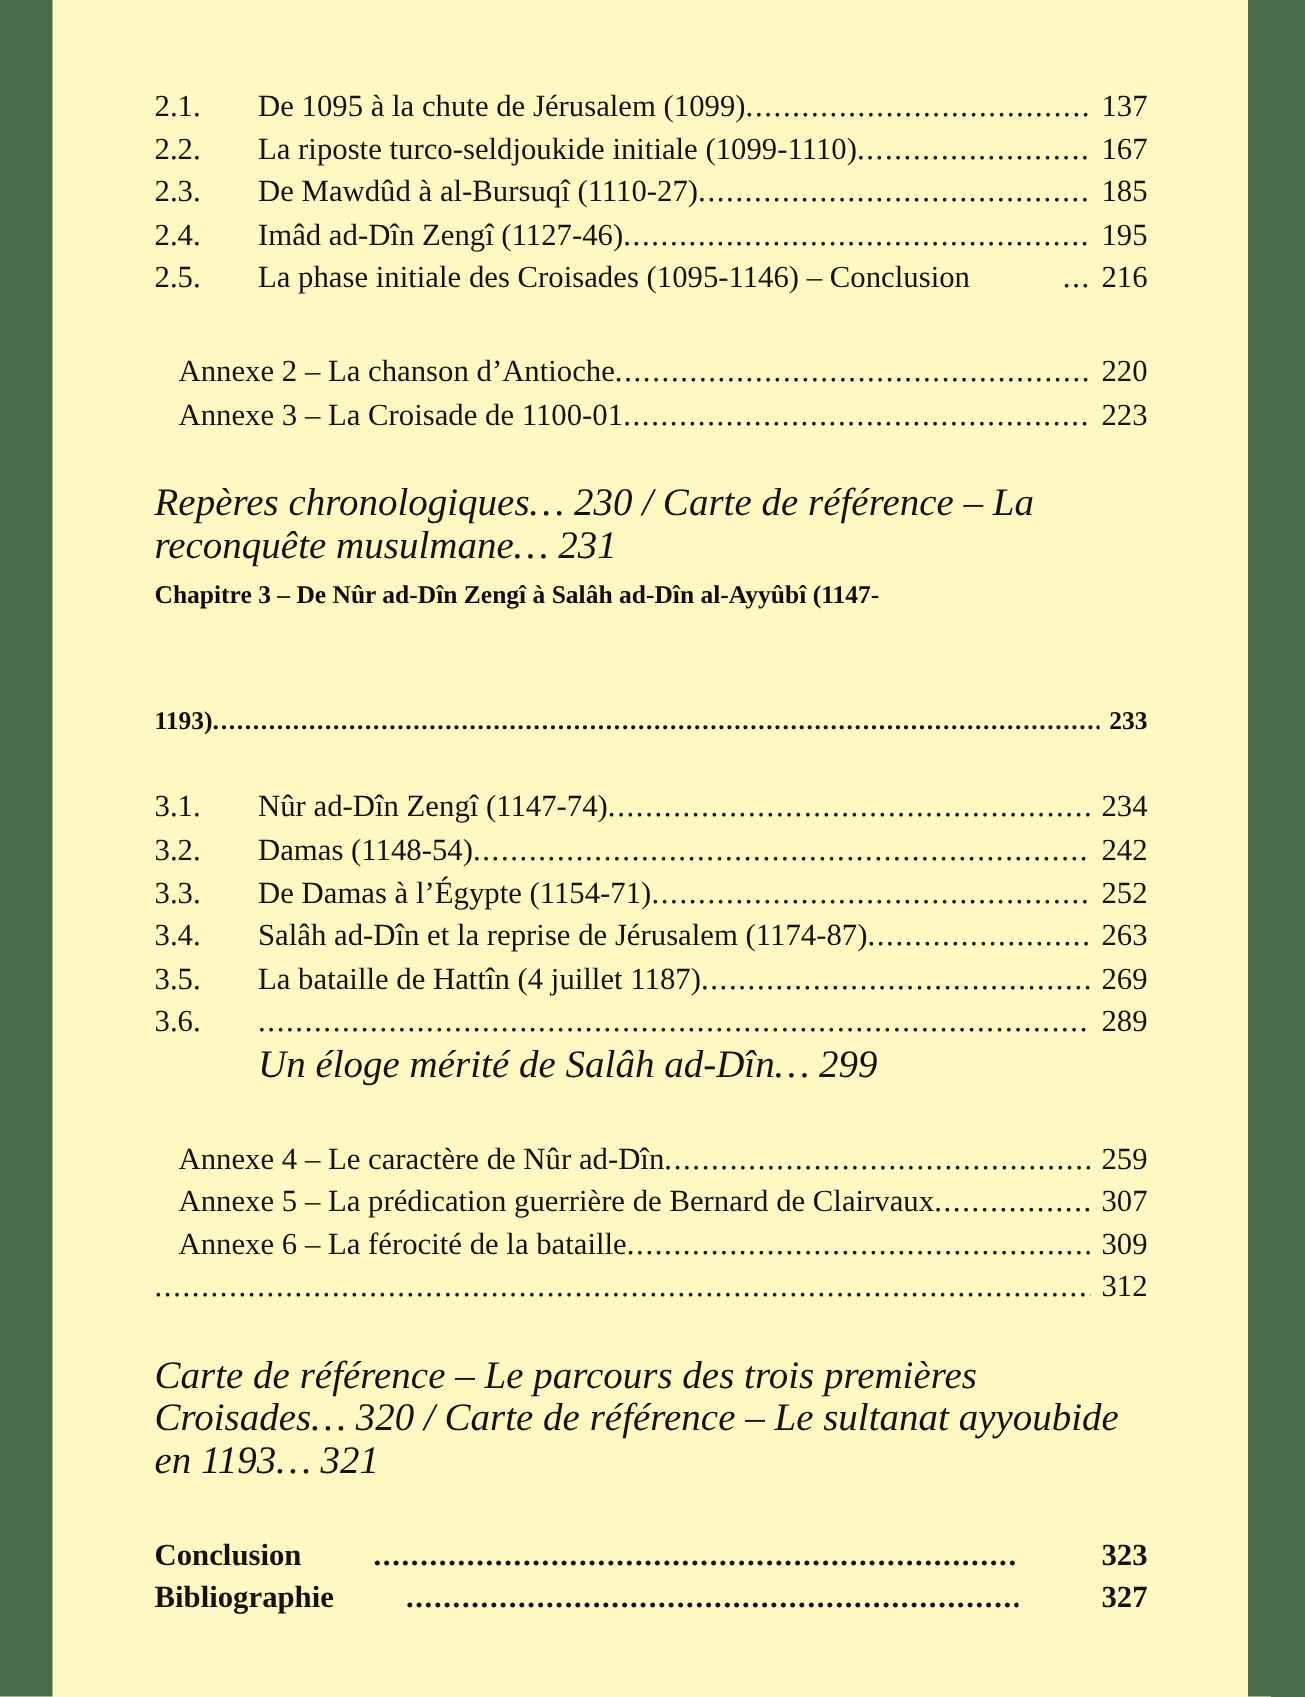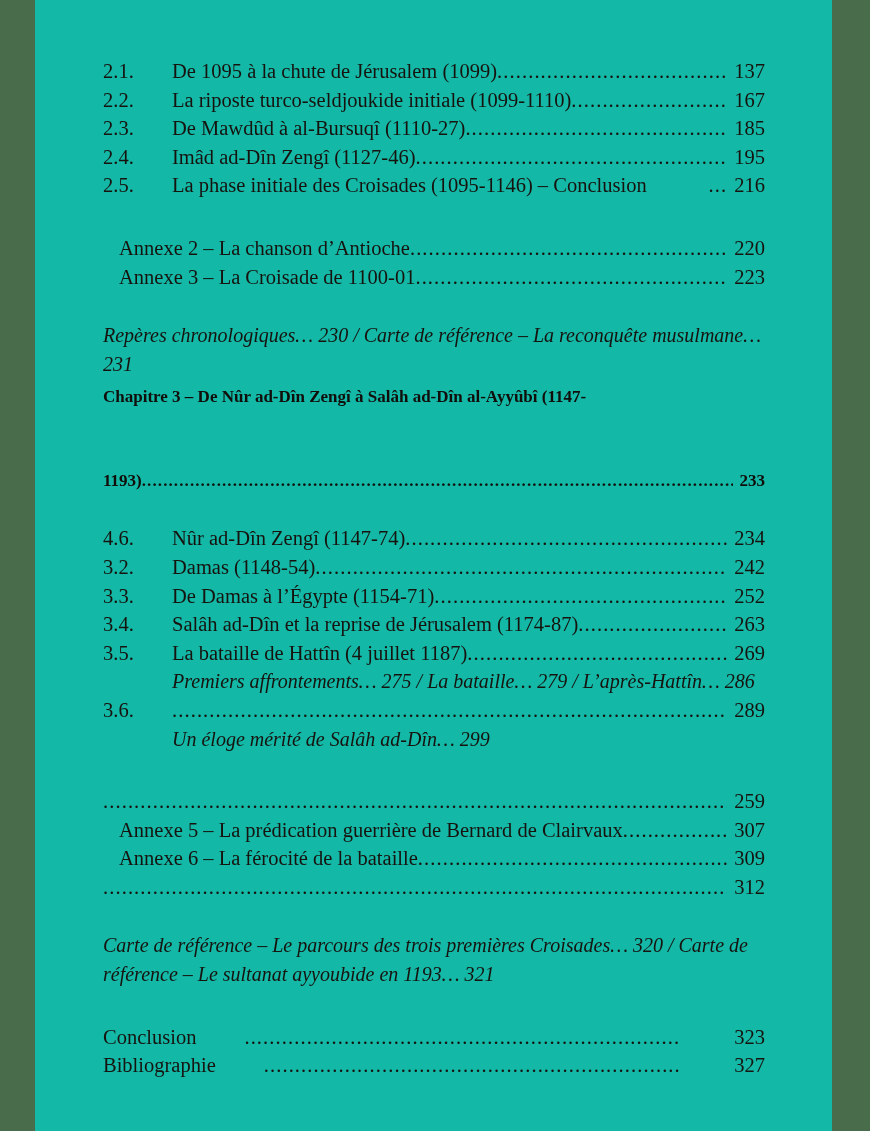--- a/index.html
+++ b/index.html
@@ -10,21 +10,21 @@
     width: 870px;
     height: 1131px;
     background: #ffffff;
     font-family: "Liberation Serif", "DejaVu Serif", serif;
     overflow: hidden;
   }
   #page {
     position: relative;
     width: 870px;
     height: 1131px;
-    background: #14b8a6;
+    background: #fef9c3;
   }
   .edge-band {
     position: absolute;
     top: 0;
     height: 1131px;
     background: #496d4b;
   }
   .edge-band.left { left: 0; width: 35px; }
   .edge-band.right { left: 832px; width: 38px; }
 
@@ -83,28 +83,28 @@
     display: flex;
     align-items: baseline;
     white-space: nowrap;
     margin-top: 47px;
   }
   .chapter-head .ch-line2 .title { flex: 0 0 auto; }
   .chapter-head .ch-line2 .leader { letter-spacing: 1.1px; }
 
   
   .toc-row.bold {
-    font-weight: normal;
+    font-weight: bold;
     gap: 48px;
   }
 
   
   .note {
     font-style: italic;
-    font-size: 20px;
+    font-size: 26px;
     line-height: 28.6px;
     color: #16130f;
   }
   .note.indented {
     margin-left: 69px;
     width: 593px;
   }
   .gap-md { height: 25px; }
   .gap-lg { height: 30px; }
   .gap-xl { height: 34px; }
@@ -187,21 +187,21 @@
         <span class="leader">................................................................................................................................................................</span>
         <span class="page-no">233</span>
       </div>
     </div>
 
     <div class="gap-md"></div>
 
     <div>
 
       <div class="toc-row">
-        <span class="num">4.6.</span>
+        <span class="num">3.1.</span>
         <span class="title">Nûr ad-Dîn Zengî (1147-74)</span>
         <span class="leader">................................................................................................................................................................</span>
         <span class="page-no">234</span>
       </div>
 
       <div class="toc-row">
         <span class="num">3.2.</span>
         <span class="title">Damas  (1148-54)</span>
         <span class="leader">................................................................................................................................................................</span>
         <span class="page-no">242</span>
@@ -221,37 +221,37 @@
         <span class="page-no">263</span>
       </div>
 
       <div class="toc-row">
         <span class="num">3.5.</span>
         <span class="title">La bataille de Hattîn (4 juillet 1187)</span>
         <span class="leader">................................................................................................................................................................</span>
         <span class="page-no">269</span>
       </div>
 
-      <div class="note indented">Premiers affrontements… 275 / La bataille… 279 / L’après-Hattîn… 286</div>
 
       <div class="toc-row">
         <span class="num">3.6.</span>
         <span class="leader">................................................................................................................................................................</span>
         <span class="page-no">289</span>
       </div>
 
       <div class="note indented">Un éloge mérité de Salâh ad-Dîn… 299</div>
 
     </div>
 
     <div class="gap-xl"></div>
 
     <div>
 
       <div class="toc-row annexe">
+        <span class="title">Annexe 4 – Le caractère de Nûr ad-Dîn</span>
         <span class="leader">................................................................................................................................................................</span>
         <span class="page-no">259</span>
       </div>
 
       <div class="toc-row annexe">
         <span class="title">Annexe 5 – La prédication guerrière de Bernard de Clairvaux</span>
         <span class="leader">................................................................................................................................................................</span>
         <span class="page-no">307</span>
       </div>
 

